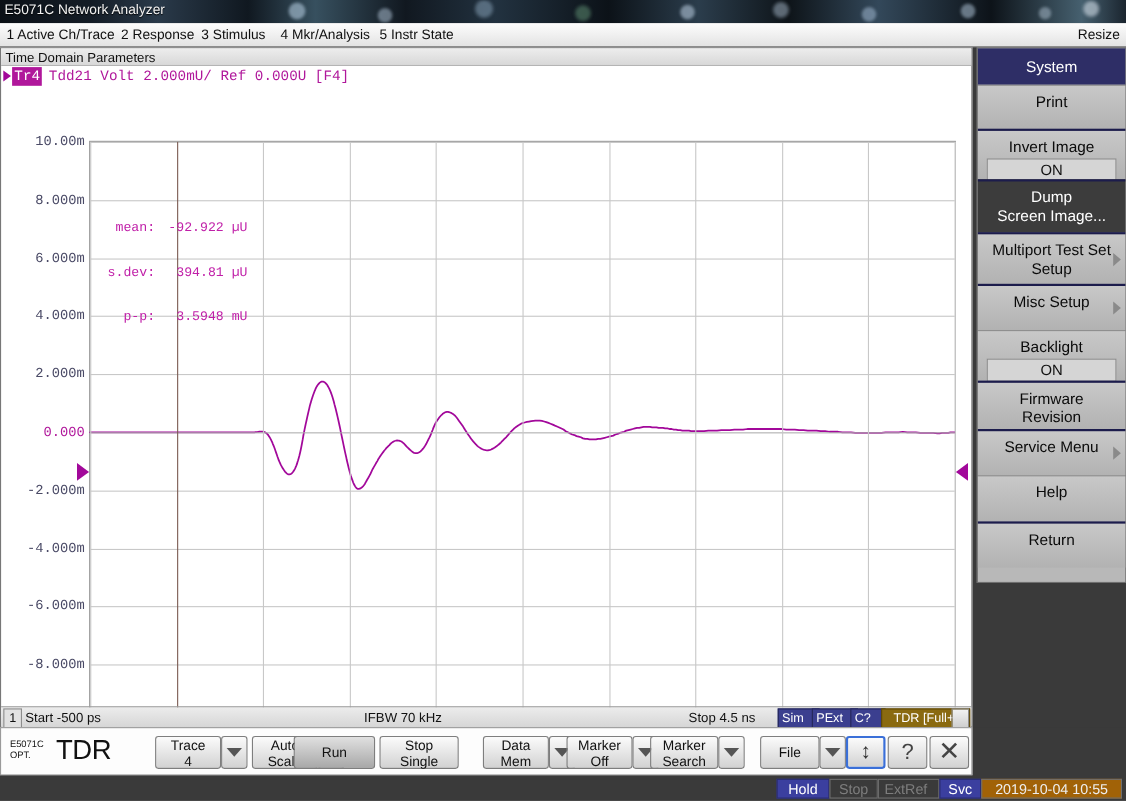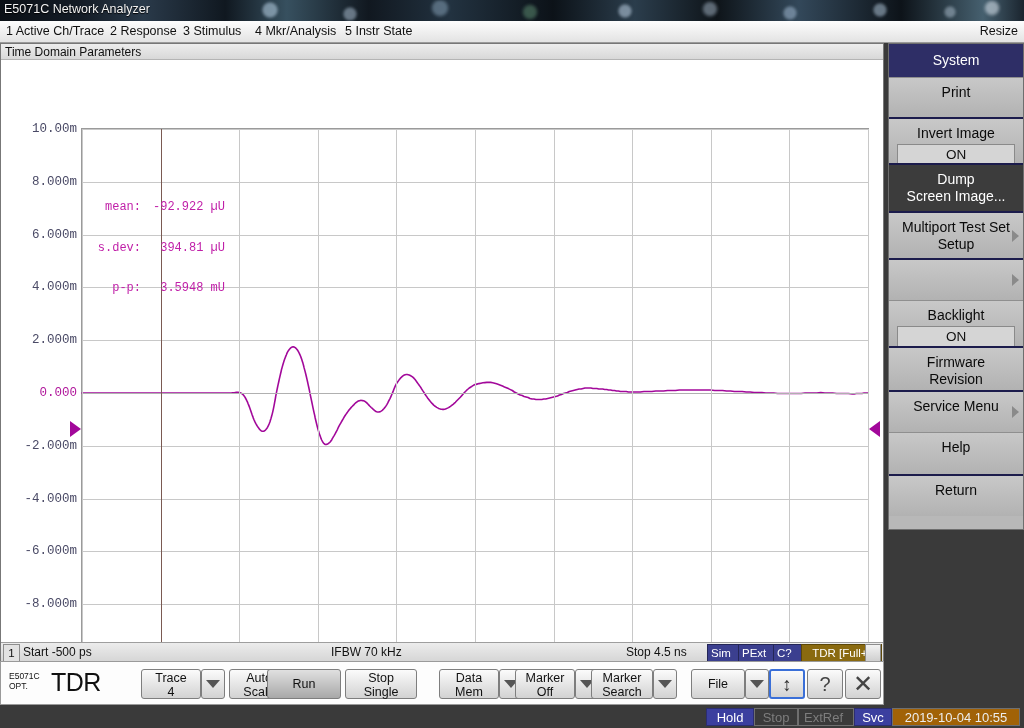--- a/index.html
+++ b/index.html
@@ -226,20 +226,23 @@
     <div class="menu-item" style="left:183px">3 Stimulus</div>
     <div class="menu-item" style="left:255px">4 Mkr/Analysis</div>
     <div class="menu-item" style="left:345px">5 Instr State</div>
     <div class="menu-resize">Resize</div>
   </div>
 
   <div class="panel">
 
     <div class="tdp-bar">Time Domain Parameters</div>
 
+    <div class="trace-line">
+      <span class="tri-right"></span><span class="tr-badge">Tr4</span><span style="margin-left:6px">Tdd21 Volt 2.000mU/ Ref 0.000U [F4]</span>
+    </div>
 
     <div class="graph-wrap">
 
       <div class="ylabels" id="ylabels">
           <div class="ylab" style="top: 1px;">10.00m</div>
           <div class="ylab" style="top: 53.8px;">8.000m</div>
           <div class="ylab" style="top: 106.6px;">6.000m</div>
           <div class="ylab" style="top: 159.4px;">4.000m</div>
           <div class="ylab" style="top: 212.2px;">2.000m</div>
           <div class="ylab zero" style="top: 265px;">0.000</div>
@@ -326,20 +329,21 @@
           <span class="sk-val">ON</span>
         </div>
         <div class="sk sel" style="top: 119px; height: 48px;">
           <span class="sk-label">Dump<br>Screen Image...</span>
         </div>
         <div class="sk" style="top: 167px; height: 47px;">
           <span class="sk-label">Multiport Test Set<br>Setup</span>
           <span class="sk-arrow"></span>
         </div>
         <div class="sk" style="top: 214px; height: 42px;">
+          <span class="sk-label">Misc Setup</span>
           <span class="sk-arrow"></span>
         </div>
         <div class="sk nosep" style="top: 256px; height: 46px;">
           <span class="sk-label">Backlight</span>
           <span class="sk-val">ON</span>
         </div>
         <div class="sk" style="top: 302px; height: 44px;">
           <span class="sk-label">Firmware<br>Revision</span>
         </div>
         <div class="sk" style="top: 346px; height: 42px;">

